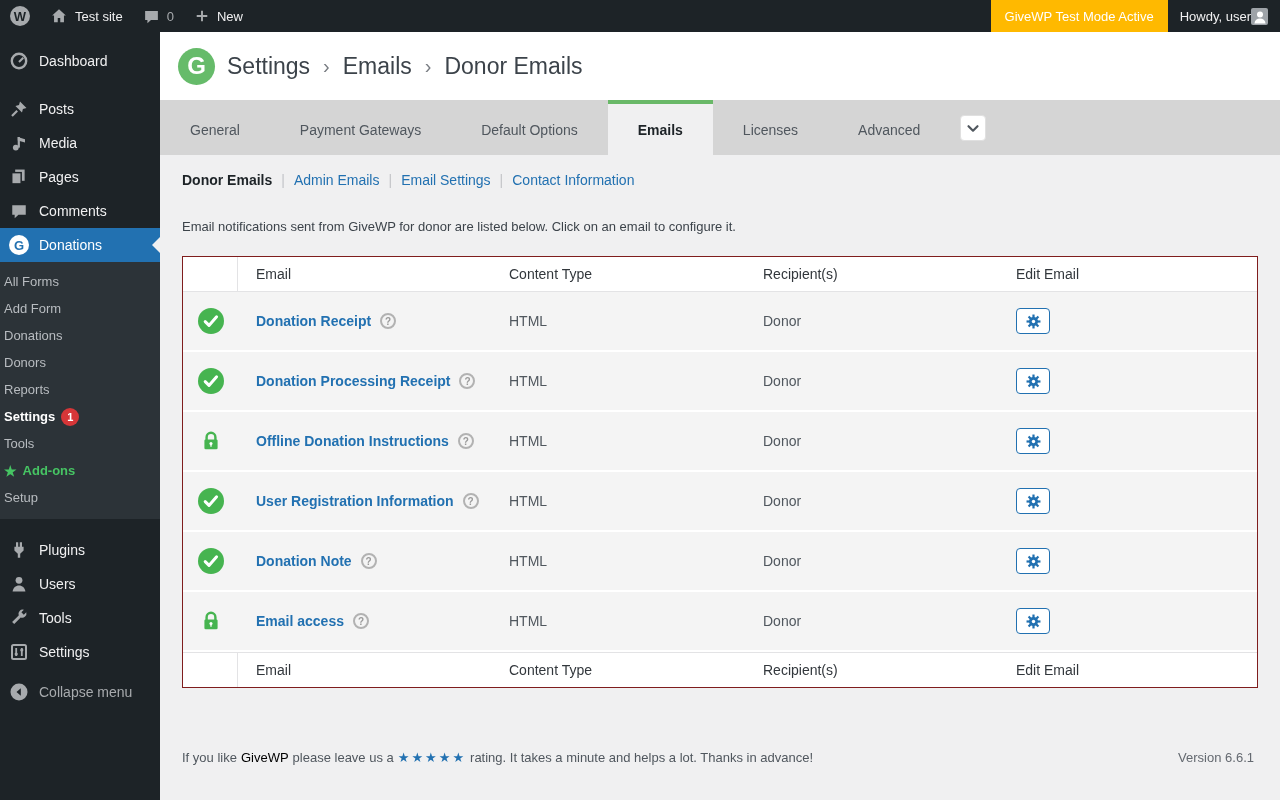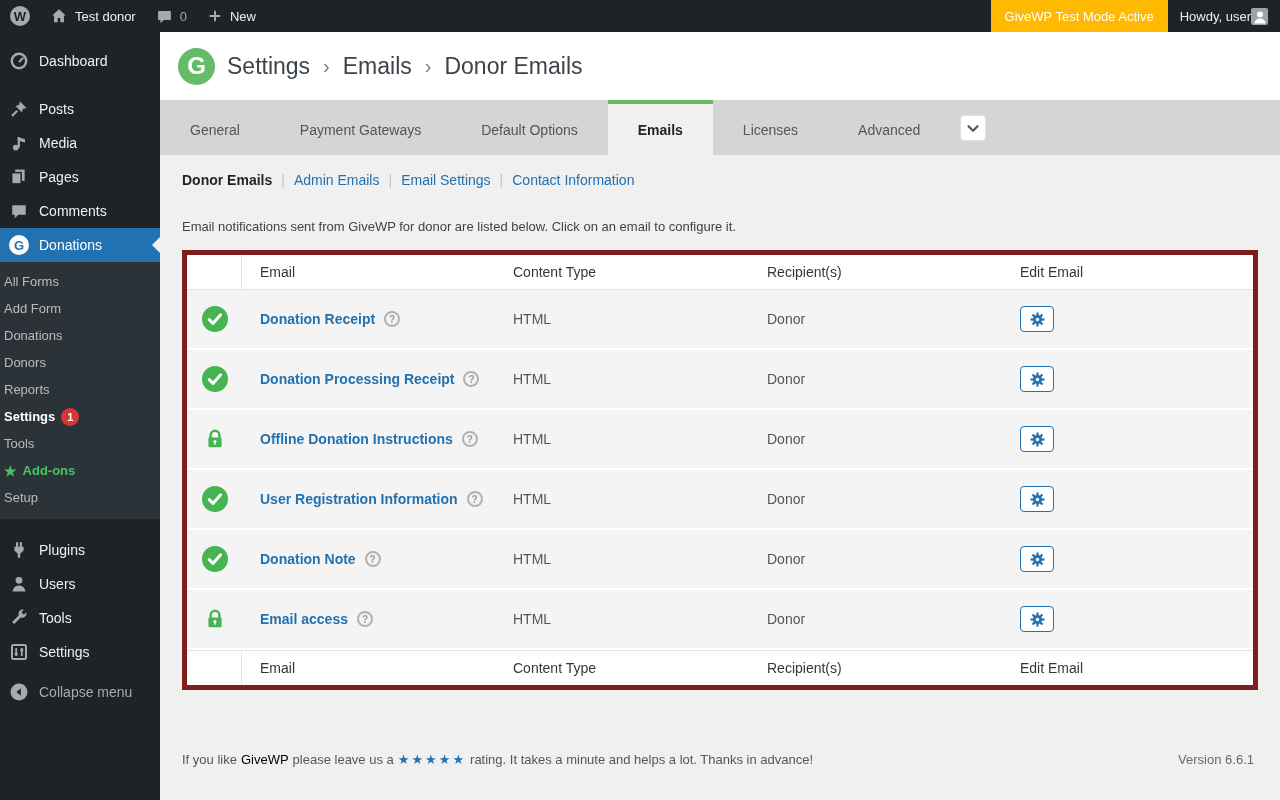--- a/index.html
+++ b/index.html
@@ -49,21 +49,21 @@
   .tab-more-btn { align-self:center; margin-left:10px; width:26px; height:26px; background:#fff; border:1px solid #e0e0e0; border-radius:4px; display:flex; align-items:center; justify-content:center; cursor:pointer; color:#50575e; }
 
   
   .content { padding:17px 22px 0 22px; }
   .subnav { display:flex; align-items:center; font-size:14px; }
   .subnav .sn-item { color:#2271b1; cursor:pointer; text-decoration:none; }
   .subnav .sn-item.current { color:#1d2327; font-weight:bold; cursor:default; }
   .sn-sep { color:#c3c4c7; margin:0 9px; }
   .description { margin-top:31px; font-size:13px; color:#3c434a; }
 
-  .email-table { margin-top:16px; width:1076px; background:#fff; border:5px solid #7f1d1d; }
+  .email-table { margin-top:22px; width:1076px; background:#fff; border:1px solid #7f1d1d; }
   .trow { display:grid; grid-template-columns:55px 253px 254px 253px 1fr; align-items:center; }
   .trow .cell { padding-left:18px; font-size:14px; color:#50575e; }
   .thead, .tfoot { height:35px; background:#fff; color:#32373c; }
   .thead .cell, .tfoot .cell { color:#32373c; }
   .thead .cell:first-child, .tfoot .cell:first-child { border-right:1px solid #e3e3e5; height:100%; }
   .thead { border-bottom:1px solid #e3e3e5; }
   .tfoot { border-top:1px solid #e3e3e5; }
   .drow { height:60px; background:#f4f4f4; border-bottom:2px solid #fff; }
   .drow:last-of-type { border-bottom:none; }
   .status-cell { display:flex; justify-content:center; padding-left:0 !important; }
@@ -168,21 +168,21 @@
   <div class="ab-left">
     <div class="ab-item">
       <span class="wp-logo-circle">W</span>
     </div>
     <div class="ab-item">
       <span class="ab-icon">
           <svg width="18" height="18" viewBox="0 0 20 20">
             <use href="#i-home"></use>
           </svg>
         </span>
-      <span>Test donor</span>
+      <span>Test site</span>
     </div>
     <div class="ab-item">
       <span class="ab-icon">
           <svg width="17" height="17" viewBox="0 0 20 20">
             <use href="#i-comment"></use>
           </svg>
         </span>
       <span class="ab-count">0</span>
     </div>
     <div class="ab-item">

